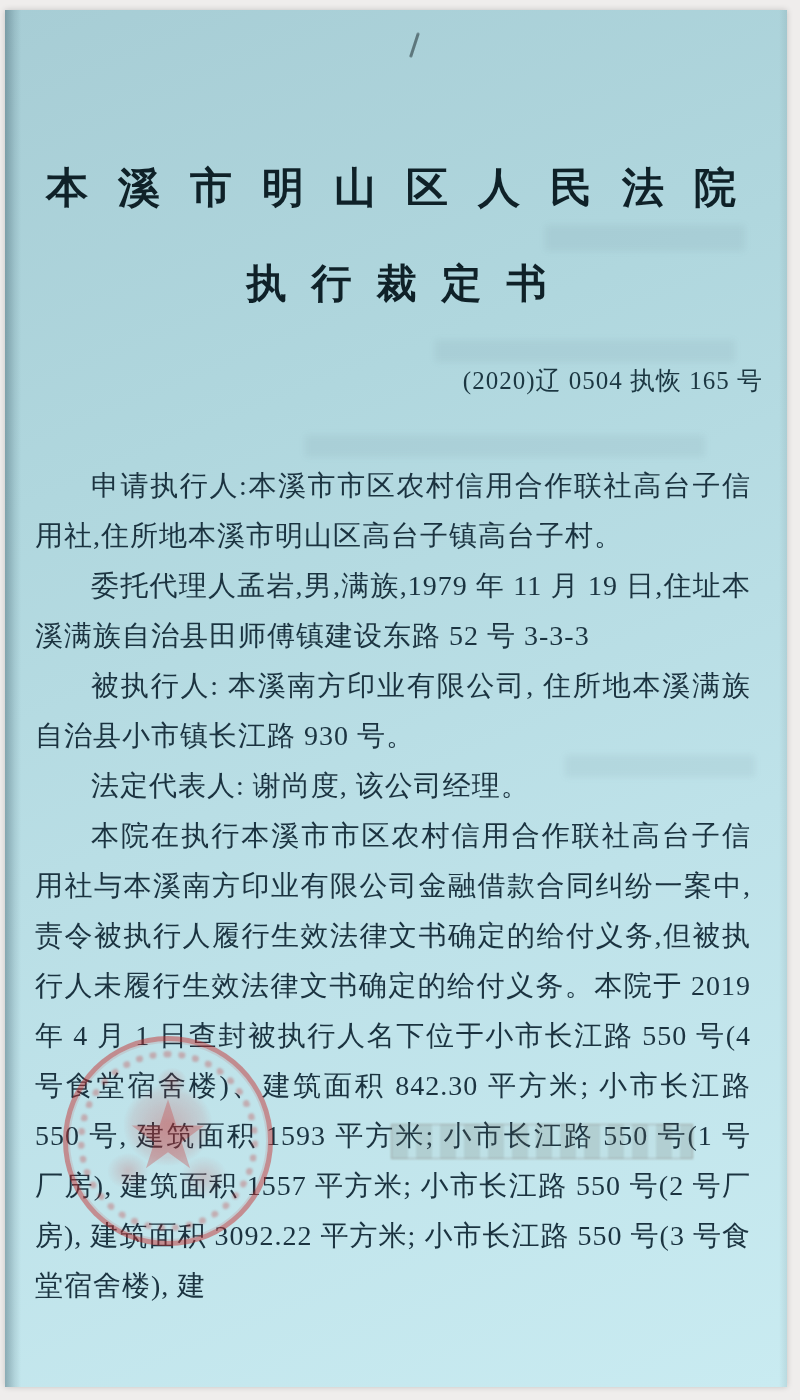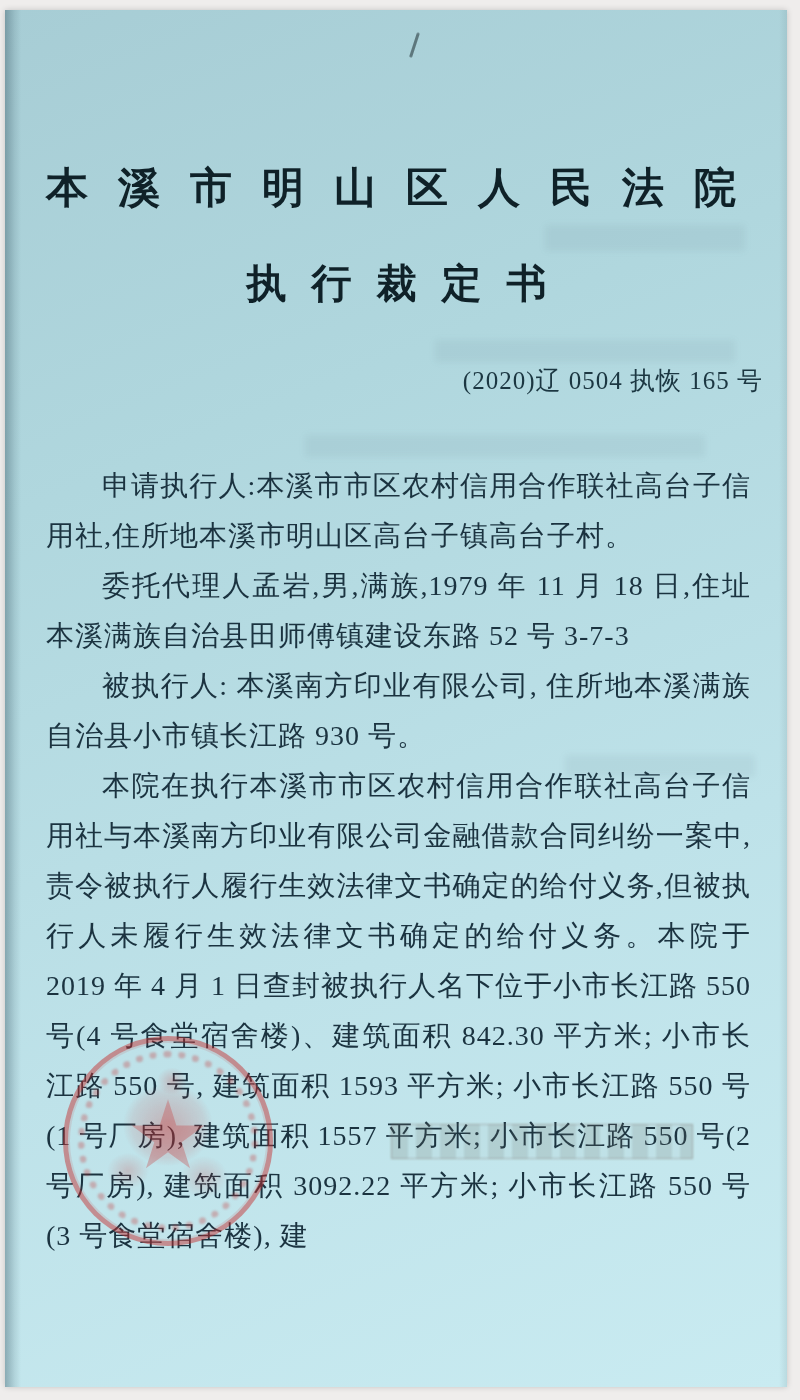--- a/index.html
+++ b/index.html
@@ -54,21 +54,20 @@
     font-size:25px;line-height:32px;
     letter-spacing:1px;
     color:#1c3742;
   }
   .body-text{
     margin-top:64px;
     padding:0 36px 0 30px;
     color:#1b3340;
     font-size:28px;
     line-height:50px;
-    margin-left:11px;
   }
   .body-text p{
     margin:0;
     text-indent:2em;
     text-align:justify;
     letter-spacing:1px;
   }
   
   .seal{
     position:absolute;left:58px;top:1026px;width:200px;height:200px;
@@ -134,22 +133,23 @@
     <div class="ghost g4"></div>
 
     <h1 class="court-name">本溪市明山区人民法院</h1>
 
     <h2 class="doc-title">执行裁定书</h2>
 
     <div class="case-no">(2020)辽 0504 执恢 165 号</div>
 
     <div class="body-text">
       <p>申请执行人:本溪市市区农村信用合作联社高台子信用社,住所地本溪市明山区高台子镇高台子村。</p>
-      <p>委托代理人孟岩,男,满族,1979 年 11 月 18 日,住址本溪满族自治县田师傅镇建设东路 52 号 3-7-3</p>
+      <p>委托代理人孟岩,男,满族,1979 年 11 月 19 日,住址本溪满族自治县田师傅镇建设东路 52 号 3-3-3</p>
       <p>被执行人: 本溪南方印业有限公司, 住所地本溪满族自治县小市镇长江路 930 号。</p>
+      <p>法定代表人: 谢尚度, 该公司经理。</p>
       <p>本院在执行本溪市市区农村信用合作联社高台子信用社与本溪南方印业有限公司金融借款合同纠纷一案中,责令被执行人履行生效法律文书确定的给付义务,但被执行人未履行生效法律文书确定的给付义务。本院于 2019 年 4 月 1 日查封被执行人名下位于小市长江路 550 号(4 号食堂宿舍楼)、建筑面积 842.30 平方米; 小市长江路 550 号, 建筑面积 1593 平方米; 小市长江路 550 号(1 号厂房), 建筑面积 1557 平方米; 小市长江路 550 号(2 号厂房), 建筑面积 3092.22 平方米; 小市长江路 550 号(3 号食堂宿舍楼), 建</p>
     </div>
 
     <div class="seal">
       <div class="seal-ring-text"></div>
       <div class="seal-star"></div>
     </div>
 
     <div class="faded-stamp"></div>
 

